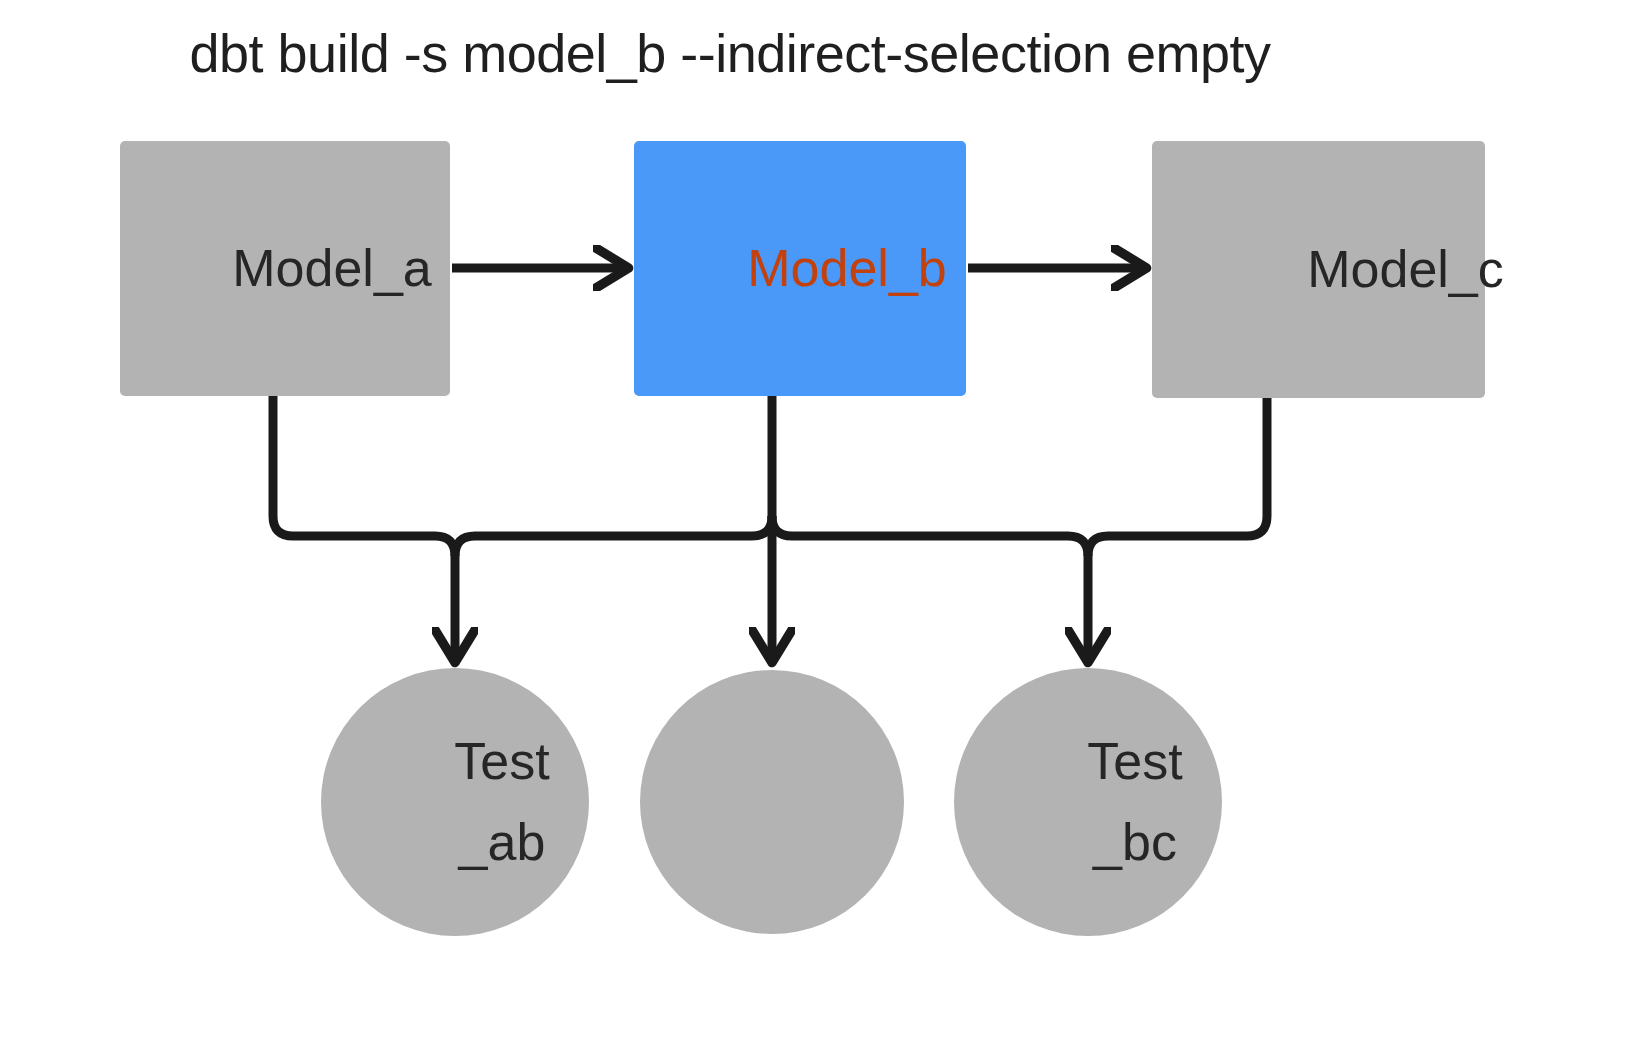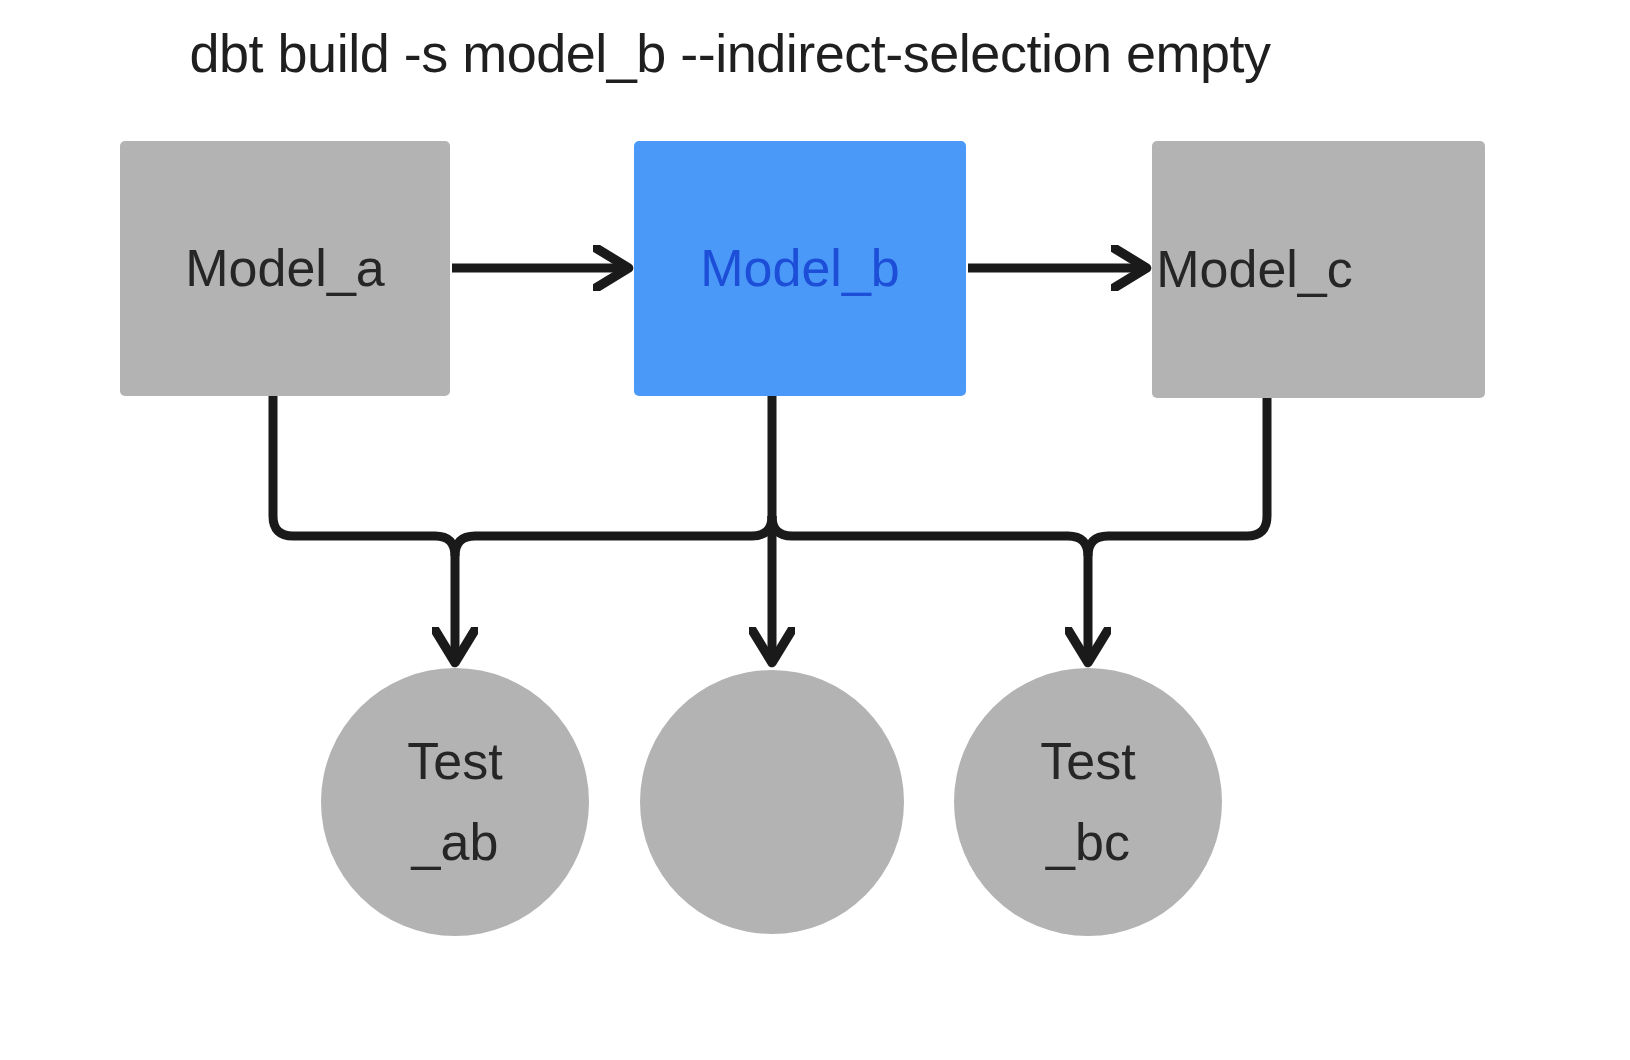--- a/index.html
+++ b/index.html
@@ -28,29 +28,30 @@
   }
   .node-label {
     position: absolute;
     display: flex;
     align-items: center;
     justify-content: center;
     flex-direction: column;
     pointer-events: none;
     white-space: pre-line;
     text-align: center;
+    margin-left: 47px;
   }
   .model-label {
     font-size: 52px;
     color: #262626;
     letter-spacing: 0px;
     line-height: 1.1;
   }
   .model-label.on-blue {
-    color: #1d4ed8;
+    color: #c2410c;
   }
   .test-label {
     font-size: 52px;
     color: #262626;
     line-height: 1.55;
   }
   #diagram-title {
     position: absolute;
     left: 0;
     top: 22px;
@@ -100,21 +101,21 @@
       <path d="M772,516 Q772,536 792,536 L1068,536 Q1088,536 1088,556"></path>
 
       <path d="M1267,398 L1267,516 Q1267,536 1247,536 L1108,536 Q1088,536 1088,556 L1088,659" marker-end="url(#arrowhead)"></path>
     </g>
   </svg>
 
   <div class="node-label model-label" style="left:120px; top:141px; width:330px; height:255px;">Model_a</div>
 
   <div class="node-label model-label on-blue" style="left:634px; top:141px; width:332px; height:255px;">Model_b</div>
 
-  <div class="node-label model-label" style="left:1088px; top:141px; width:333px; height:257px;">Model_c</div>
+  <div class="node-label model-label" style="left:1192px; top:141px; width:333px; height:257px;">Model_c</div>
 
   <div class="node-label test-label" style="left:321px; top:668px; width:268px; height:268px;">Test
 _ab</div>
 
 
   <div class="node-label test-label" style="left:954px; top:668px; width:268px; height:268px;">Test
 _bc</div>
 
 </div>
 

